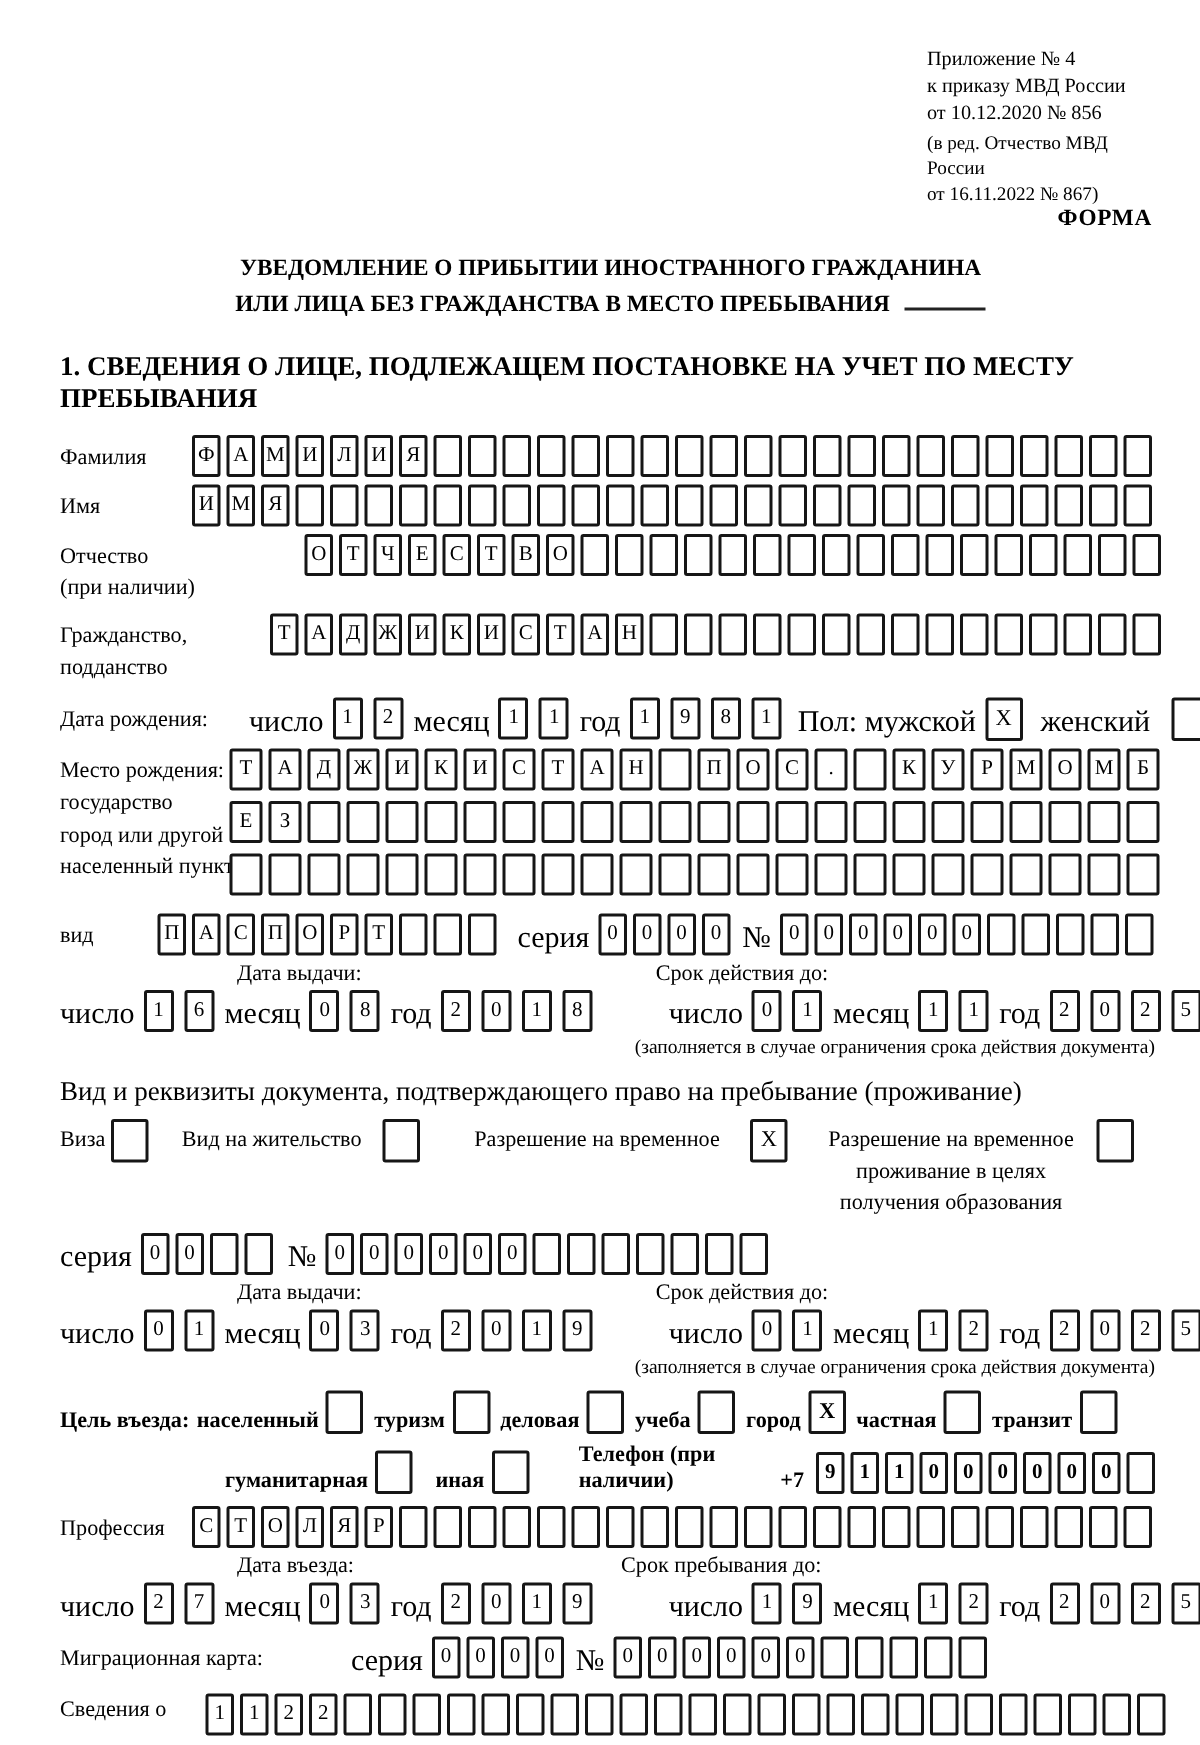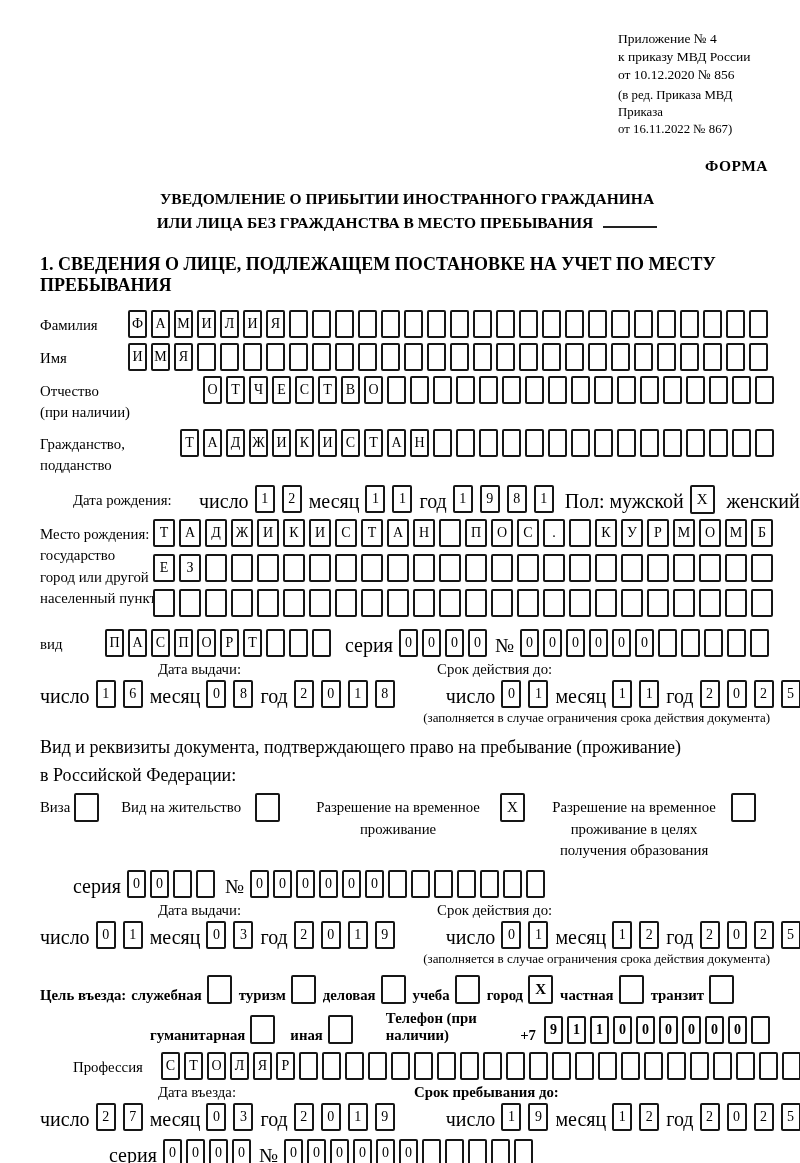--- a/index.html
+++ b/index.html
@@ -2,21 +2,21 @@
 <html lang="ru"><head>
 <meta charset="utf-8">
 <style>
   html,body{margin:0;padding:0;background:#fff;}
   body{width:800px;height:1163px;overflow:hidden;color:#000;
        font-family:"Liberation Serif","DejaVu Serif",serif;}
   .page{box-sizing:border-box;width:800px;height:1163px;padding:30px 26px 0 40px;}
 
   .appendix{margin-left:578px;font-size:13.5px;line-height:1.32;}
   .appendix-sub{margin-left:578px;font-size:12.8px;line-height:1.3;margin-top:4px;}
-  .forma{text-align:right;font-weight:bold;font-size:15.5px;margin-top:20px;padding-right:6px;letter-spacing:.5px;}
+  .forma{text-align:right;font-weight:bold;font-size:15.5px;margin-top:0;padding-right:6px;letter-spacing:.5px;}
 
   .title{text-align:center;font-weight:bold;font-size:15.5px;line-height:1.5;margin-top:12px;}
   .u-slot{display:inline-block;width:54px;border-bottom:2px solid #222;margin-left:10px;height:12px;}
   .sec{font-weight:bold;font-size:18px;margin-top:20px;}
 
   .row{display:flex;align-items:flex-start;margin-top:5px;}
   .lbl{font-size:14.8px;line-height:1.45;padding-top:5px;flex:none;}
   .lbl div{white-space:nowrap;}
   .boxes{display:flex;flex:none;}
   .cell{box-sizing:content-box;width:15px;height:24px;border:2px solid #161616;border-radius:2px;
@@ -27,44 +27,44 @@
   .cb{box-sizing:content-box;width:21px;height:25px;border:2px solid #161616;border-radius:2px;
       display:inline-flex;align-items:center;justify-content:center;font-size:15px;flex:none;background:#fff;}
 
   .w88{width:88px;} .w160{width:163px;} .w140{width:140px;} .w65{width:65px;} .w97{width:97px;}
   .stack{display:flex;flex-direction:column;}
   .stack .boxes{margin-bottom:7px;}
 
   .doc-head{text-align:center;font-weight:bold;font-size:14.6px;margin-top:6px;}
   .sub-labels{display:flex;font-size:14.8px;margin-top:4px;}
   .sl1{margin-left:118px;} .sl2{margin-left:196px;}
-  .sl2b{margin-left:178px;font-weight:bold;}
+  .sl2b{margin-left:178px;}
   .dlbl{font-size:20px;padding-top:5px;margin-right:6px;flex:none;}
   .grp{display:flex;flex:none;}
   .g2{margin-left:44px;}
   .note{font-size:13px;text-align:right;padding-right:4px;margin-top:2px;}
   .plain{font-size:18px;margin-top:8px;line-height:1.55;}
   .optrow{display:flex;align-items:flex-start;margin-top:4px;font-size:14.8px;}
   .optrow .cb{margin:0 6px 0 4px;}
   .opt-ml{text-align:center;line-height:1.45;flex:none;}
   .purpose{display:flex;align-items:flex-end;margin-top:8px;font-size:14.8px;flex-wrap:nowrap;font-weight:bold;}
-  .purpose .cb{margin:0 7px 0 5px;} .mt8{margin-top:8px;margin-left:33px;}
+  .purpose .cb{margin:0 7px 0 5px;} .mt8{margin-top:8px;}
 </style>
 </head>
 <body>
 
 <div class="page">
 
   <div class="appendix">
     <div>Приложение № 4</div>
     <div>к приказу МВД России</div>
     <div>от 10.12.2020 № 856</div>
   </div>
   <div class="appendix-sub">
-    <div>(в ред. Приказа МВД Приказа</div>
+    <div>(в ред. Отчество МВД России</div>
     <div>от 16.11.2022 № 867)</div>
   </div>
   <div class="forma">ФОРМА</div>
 
   <div class="title">
     <div>УВЕДОМЛЕНИЕ О ПРИБЫТИИ ИНОСТРАННОГО ГРАЖДАНИНА</div>
     <div><span>ИЛИ ЛИЦА БЕЗ ГРАЖДАНСТВА В МЕСТО ПРЕБЫВАНИЯ</span><span class="u-slot"></span></div>
   </div>
 
   <div class="sec">1. СВЕДЕНИЯ О ЛИЦЕ, ПОДЛЕЖАЩЕМ ПОСТАНОВКЕ НА УЧЕТ ПО МЕСТУ ПРЕБЫВАНИЯ</div>
@@ -399,31 +399,29 @@
           <span class="cell">0</span>
           <span class="cell">2</span>
           <span class="cell">5</span>
         </div>
     </div>
   </div>
   <div class="note">(заполняется в случае ограничения срока действия документа)</div>
 
   <div class="plain">
     <div>Вид и реквизиты документа, подтверждающего право на пребывание (проживание)</div>
-    <div>в Российской Федерации:</div>
   </div>
 
   <div class="optrow">
     <span class="lbl" style="padding-top:4px">Виза</span>
     <span class="cb"></span>
     <span class="lbl" style="margin-left:16px;padding-top:4px">Вид на жительство</span>
     <span class="cb" style="margin-left:14px"></span>
     <span class="opt-ml" style="width:196px;margin-left:14px;padding-top:4px">
       <div>Разрешение на временное</div>
-      <div>проживание</div>
     </span>
     <span class="cb">X</span>
     <span class="opt-ml" style="width:186px;margin-left:10px;padding-top:4px">
       <div>Разрешение на временное</div>
       <div>проживание в целях</div>
       <div>получения образования</div>
     </span>
     <span class="cb"></span>
   </div>
 
@@ -494,21 +492,21 @@
           <span class="cell">0</span>
           <span class="cell">2</span>
           <span class="cell">5</span>
         </div>
     </div>
   </div>
   <div class="note">(заполняется в случае ограничения срока действия документа)</div>
 
   <div class="purpose">
     <span>Цель въезда:</span>
-    <span style="margin-left:5px">служебная</span>
+    <span style="margin-left:5px">населенный</span>
     <span class="cb"></span>
     <span>туризм</span>
     <span class="cb"></span>
     <span>деловая</span>
     <span class="cb"></span>
     <span>учеба</span>
     <span class="cb"></span>
     <span>город</span>
     <span class="cb">X</span>
     <span>частная</span>
@@ -611,20 +609,21 @@
       <div class="boxes dateboxes">
           <span class="cell">2</span>
           <span class="cell">0</span>
           <span class="cell">2</span>
           <span class="cell">5</span>
         </div>
     </div>
   </div>
 
   <div class="row mt8">
+    <span class="lbl" style="width:158px">Миграционная карта:</span>
     <span class="dlbl" style="margin-left:36px">серия</span>
     <div class="boxes">
         <span class="cell">0</span>
         <span class="cell">0</span>
         <span class="cell">0</span>
         <span class="cell">0</span>
       </div>
     <span class="dlbl" style="margin-left:4px">№</span>
     <div class="boxes">
         <span class="cell">0</span>

